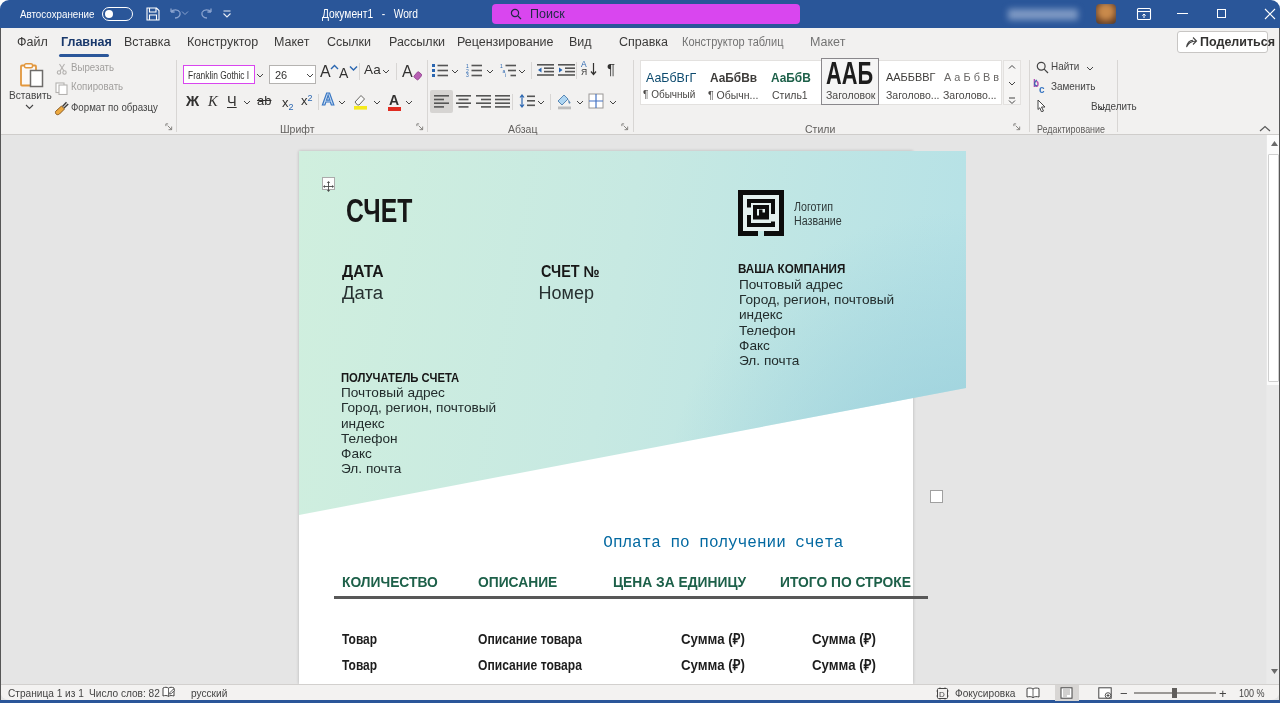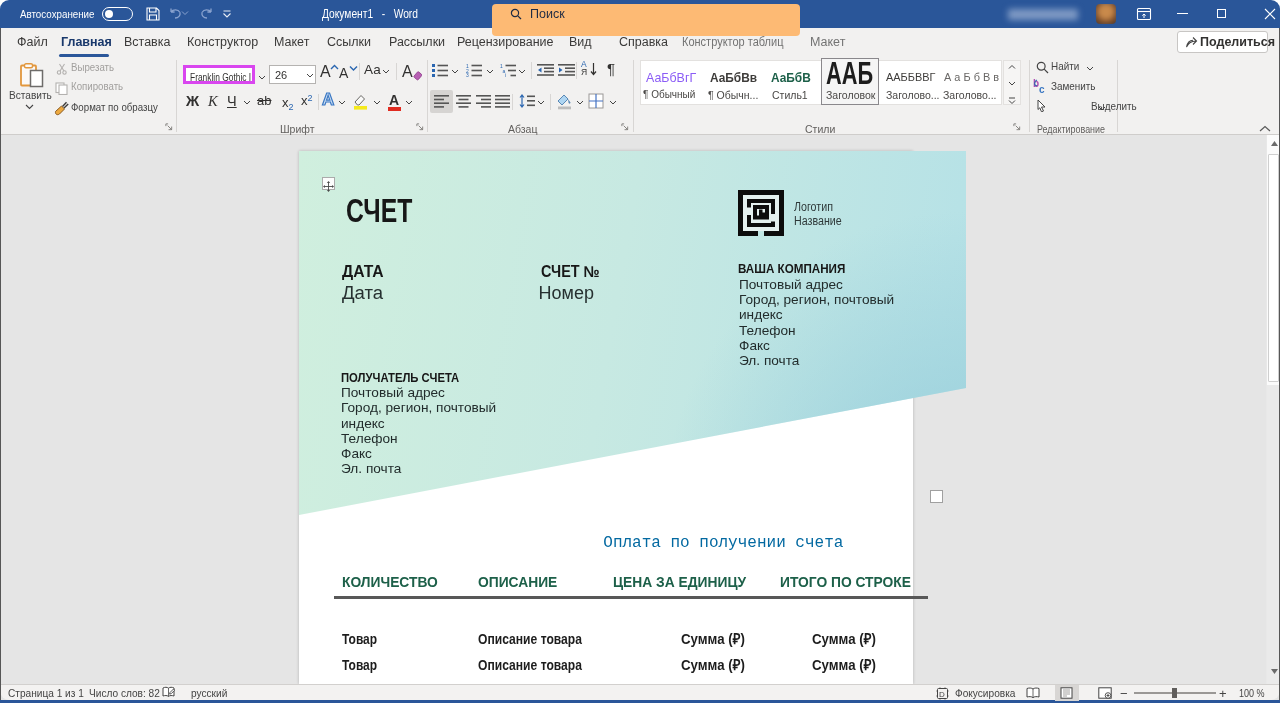--- a/index.html
+++ b/index.html
@@ -71,21 +71,21 @@
       <path fill="none" stroke="#8aa3cf" stroke-width="1" d="M1 2.5 L4 5.5 L7 2.5"></path>
     </svg>
   <svg class="abs" style="left:198px; top:6px;" width="16" height="16" viewBox="0 0 16 16">
       <path fill="none" stroke="#8aa3cf" stroke-width="1.3" d="M13 6 C11 3.4 6 3 4 6.5 M13 6 V2.5 M13 6 H9.4"></path>
       <path fill="none" stroke="#8aa3cf" stroke-width="1.3" d="M4 6.5 C3.4 9.5 5.5 12 9 12"></path>
     </svg>
   <svg class="abs" style="left:222px; top:10px;" width="10" height="9" viewBox="0 0 10 9">
       <path fill="none" stroke="#e8edf5" stroke-width="1.1" d="M1.5 1 H8.5 M1.5 3.5 L5 7 L8.5 3.5"></path>
     </svg>
   <div class="abs t" style="left:322px; top:7px; font-size:12.5px;"><span class="sx" style="display:inline-block;transform:scaleX(0.82);transform-origin:0 50%;">Документ1&nbsp;&nbsp;&nbsp;-&nbsp;&nbsp;&nbsp;Word</span></div>
-  <div class="abs" style="left:492px; top:4px; width:308px; height:32px; background:#fdba74; border-radius:4px;">
+  <div class="abs" style="left:492px; top:4px; width:308px; height:20px; background:#d946ef; border-radius:4px;">
     <svg class="abs" style="left:18px; top:4px;" width="12" height="12" viewBox="0 0 12 12">
         <circle cx="5" cy="5" r="3.6" fill="none" stroke="#1f2b43" stroke-width="1.2"></circle>
         <path d="M7.8 7.8 L11 11" stroke="#1f2b43" stroke-width="1.2"></path>
       </svg>
     <div class="abs" style="left:38px; top:3px; font-size:12.5px; color:#1f2b43;">Поиск</div>
   </div>
   <div class="abs" style="left:1008px; top:9px; width:70px; height:11px; background:#7e99c4; filter:blur(3px); border-radius:2px;"></div>
   <div class="abs" style="left:1096px; top:4px; width:20px; height:20px; border-radius:4px; overflow:hidden;">
     <div class="abs" style="left:-2px; top:-2px; width:24px; height:24px; background:radial-gradient(circle at 50% 40%, #c98a4b 0 30%, #7a4b28 60%, #3c3026 100%); filter:blur(2px);"></div>
   </div>
@@ -158,21 +158,21 @@
   <svg class="abs" style="left:54px; top:44px;" width="16" height="15" viewBox="0 0 16 15">
       <path d="M1.5 10.5 L7.5 5 L10.5 8 L5.5 13 C3.5 14.5 1 13.5 1.5 10.5 Z" fill="#eda93f" stroke="#8a5a20" stroke-width="1"></path>
       <path d="M8.5 5.5 L12.5 1.2 M10 7 L14.2 3" stroke="#3f3d3b" stroke-width="1.4"></path>
     </svg>
   <div class="abs btnlabel" style="left:71px; top:44px;"><span class="sx" style="transform:scaleX(0.88)">Формат по образцу</span></div>
   <div class="glabel" style="left:52px;margin-top:17px;">Буфер обмена</div>
   <svg class="abs launch" style="left:165px; top:66px;" width="9" height="9" viewBox="0 0 9 9">
       <path fill="none" stroke="#7a7874" stroke-width="1" d="M1 3.5 V1 H3.5 M3 3 L7.5 7.5 M7.5 4 V7.5 H4"></path>
     </svg>
 
-  <div class="abs" style="left:183px; top:8px; width:72px; height:19px; background:#fff; border:3px solid #d946ef; font-size:11.5px; color:#323130;">
+  <div class="abs" style="left:183px; top:8px; width:72px; height:19px; background:#fff; border:1px solid #d946ef; font-size:11.5px; color:#323130;">
     <div class="abs" style="left:4px; top:3px; white-space:nowrap; font-size:10.5px;"><span class="sx" style="display:inline-block; transform:scaleX(0.80); transform-origin:0 50%;">Franklin Gothic I</span></div>
     <svg class="abs" style="left:72px; top:7px;" width="8" height="6" viewBox="0 0 8 6">
         <path fill="none" stroke="#444" stroke-width="1" d="M1 1 L4 4 L7 1"></path>
       </svg>
   </div>
   <div class="abs" style="left:269px; top:8px; width:47px; height:19px; background:#fff; border:1px solid #b5b3b1; font-size:11.5px; color:#323130;">
     <div class="abs" style="left:5px; top:3px; font-size:11px;">26</div>
     <svg class="abs" style="left:36px; top:7px;" width="8" height="6" viewBox="0 0 8 6">
         <path fill="none" stroke="#444" stroke-width="1" d="M1 1 L4 4 L7 1"></path>
       </svg>
@@ -359,21 +359,21 @@
   <svg class="abs" style="left:609px; top:43px;" width="8" height="6" viewBox="0 0 8 6">
       <path fill="none" stroke="#444" stroke-width="1" d="M1 1 L4 4 L7 1"></path>
     </svg>
   <div class="glabel" style="left:508px;">Абзац</div>
   <svg class="abs launch" style="left:621px; top:66px;" width="9" height="9" viewBox="0 0 9 9">
       <path fill="none" stroke="#7a7874" stroke-width="1" d="M1 3.5 V1 H3.5 M3 3 L7.5 7.5 M7.5 4 V7.5 H4"></path>
     </svg>
 
   <div class="abs" style="left:640px; top:3px; width:362px; height:45px; background:#fff; border:1px solid #e3e1df;"></div>
   <div class="abs" style="left:820.5px; top:0.5px; width:58px; height:47.5px; background:#f5f5f5; border:1.5px solid #8a888c;"></div>
-  <div class="abs" style="left:646px; top:12.5px; font-size:13.5px; color:#8b5cf6;"><span class="sx" style="transform:scaleX(0.92)">АаБбВгГ</span></div>
+  <div class="abs" style="left:646px; top:12.5px; font-size:13.5px; color:#0c4a6e;"><span class="sx" style="transform:scaleX(0.92)">АаБбВгГ</span></div>
   <div class="abs" style="left:643px; top:32px; font-size:10px; color:#494745;">¶ Обычный</div>
   <div class="abs" style="left:710px; top:12.5px; font-size:13.5px; font-weight:bold; color:#3e3c3a;"><span class="sx" style="transform:scaleX(0.88)">АаБбВв</span></div>
   <div class="abs" style="left:708px; top:32px; font-size:10.5px; color:#494745;">¶ Обычн...</div>
   <div class="abs" style="left:771px; top:12.5px; font-size:13.5px; font-weight:bold; color:#1d6049;"><span class="sx" style="transform:scaleX(0.88)">АаБбВ</span></div>
   <div class="abs" style="left:772px; top:32px; font-size:10.5px; color:#494745;">Стиль1</div>
   <div class="abs" style="left:826px; top:0px; font-size:32px; line-height:33px; font-weight:bold; color:#1d1d1d;"><span class="sx" style="transform:scaleX(0.68)">ААБ</span></div>
   <div class="abs" style="left:826px; top:32px; font-size:10.5px; color:#494745;">Заголовок</div>
   <div class="abs" style="left:886px; top:14px; font-size:11.5px; color:#3e3c3a;"><span class="sx" style="transform:scaleX(0.95)">ААББВВГ</span></div>
   <div class="abs" style="left:886px; top:32px; font-size:10.5px; color:#494745;">Заголово...</div>
   <div class="abs" style="left:944px; top:14px; font-size:11.5px; color:#6a6866;"><span class="sx" style="transform:scaleX(0.95)">А а Б б В в</span></div>

